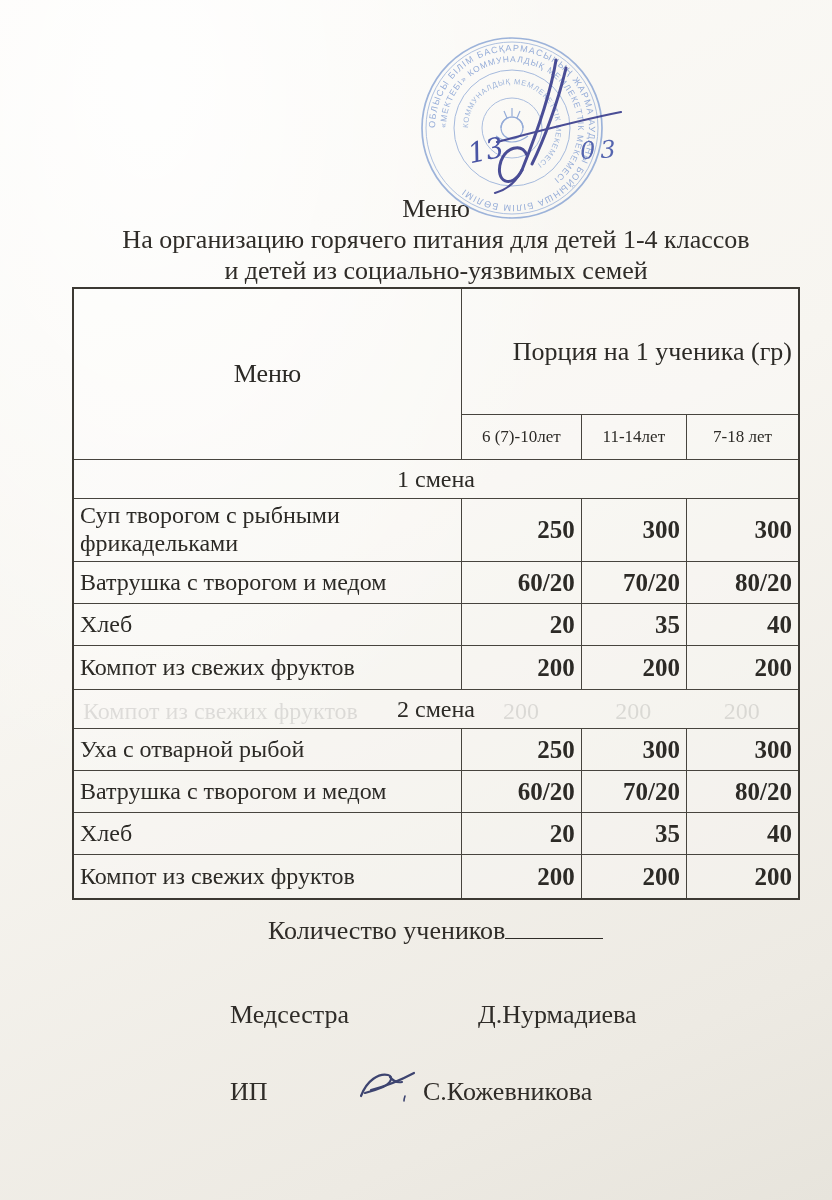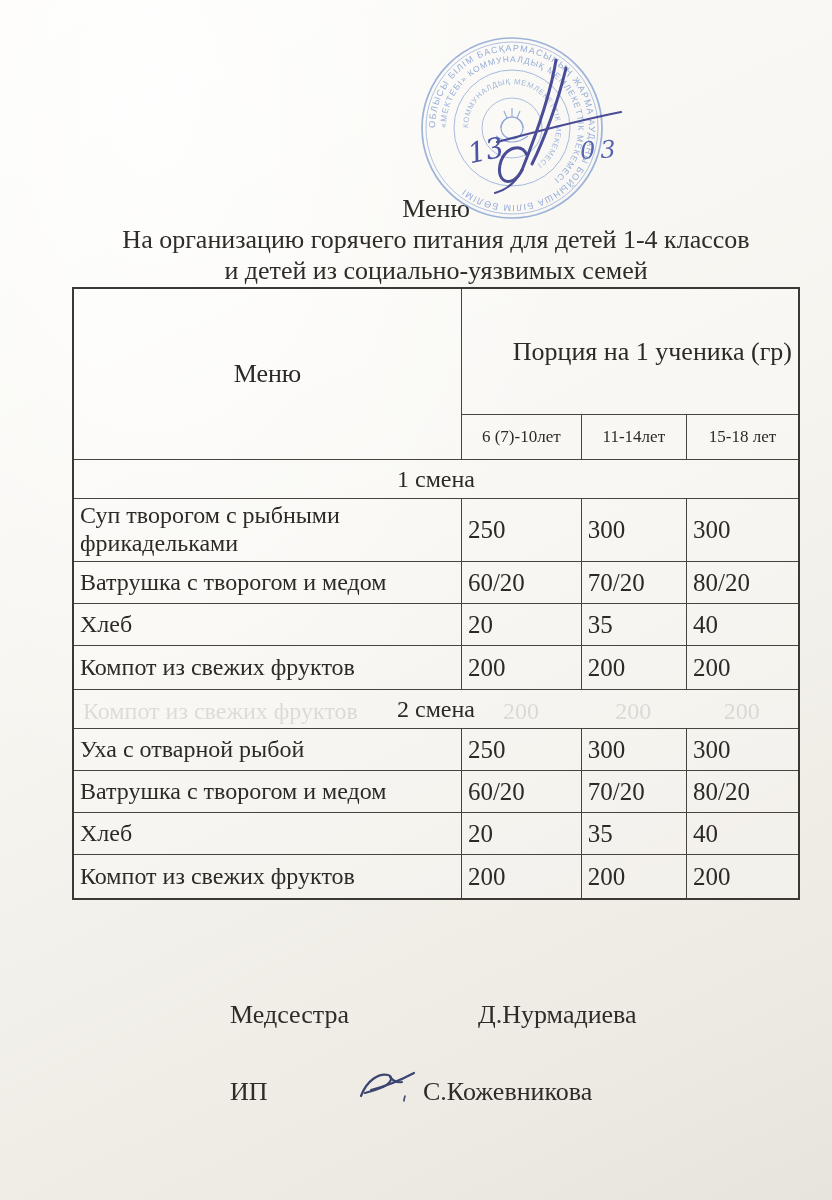--- a/index.html
+++ b/index.html
@@ -44,21 +44,21 @@
     border-collapse:collapse; font-size:24px; color:#2c2a26;
     table-layout:fixed;
   }
   table.menu td { border:1.6px solid #47443e; padding:0 6px; background:rgba(255,255,255,0.25); }
   table.menu { border:2px solid #3c3933; }
   td.menu-head    { text-align:center; font-size:26px; }
   td.portion-head { text-align:right; font-size:26px; height:125px; }
   td.age { text-align:center; font-size:17px; height:44px; padding:0 2px; }
   tr.sec td { text-align:center; height:38px; position:relative; }
   td.dish { text-align:left; padding-left:9px; line-height:1.15; }
-  td.val  { text-align:left; font-size:25px; }
+  td.val  { text-align:right; font-size:25px;font-weight:bold; }
   tr.r-tall td { height:62px; }
   tr.r-std  td { height:41px; }
   tr.r-last td { height:43px; }
 
   
   .ghost {
     position:absolute; left:0; top:2px; width:100%; height:100%;
     display:flex; align-items:center; opacity:.14; color:#3a3a3a;
     filter:blur(.6px); pointer-events:none; font-size:24px;
   }
@@ -136,21 +136,21 @@
         <col style="width:15.5%">
     </colgroup>
     <tbody>
       <tr>
         <td class="menu-head" rowspan="2">Меню</td>
         <td class="portion-head" colspan="3">Порция на 1 ученика (гр)</td>
       </tr>
       <tr>
         <td class="age">6 (7)-10лет</td>
         <td class="age">11-14лет</td>
-        <td class="age">15-18 лет</td>
+        <td class="age">7-18 лет</td>
       </tr>
 
       <tr class="sec">
           <td colspan="4">1 смена</td>
         </tr>
       <tr class="r-tall">
         <td class="dish">Суп творогом с рыбными фрикадельками</td>
         <td class="val">250</td>
         <td class="val">300</td>
         <td class="val">300</td>
@@ -205,20 +205,21 @@
       </tr>
       <tr class="r-last">
         <td class="dish">Компот из свежих фруктов</td>
         <td class="val">200</td>
         <td class="val">200</td>
         <td class="val">200</td>
       </tr>
     </tbody>
   </table>
 
+  <div class="students-line"><span>Количество учеников</span><span class="u-line u-students"></span></div>
 
   <div class="sign-row row-nurse">
     <span class="sign-label-nurse">Медсестра</span>
     <span>Д.Нурмадиева</span>
   </div>
 
   <div class="sign-row row-ip">
     <span class="sign-label-ip">ИП</span>
     <svg class="ip-sig" width="62" height="38" viewBox="0 0 62 38">
       <g stroke="#3d4470" stroke-width="2.2" fill="none" stroke-linecap="round">

